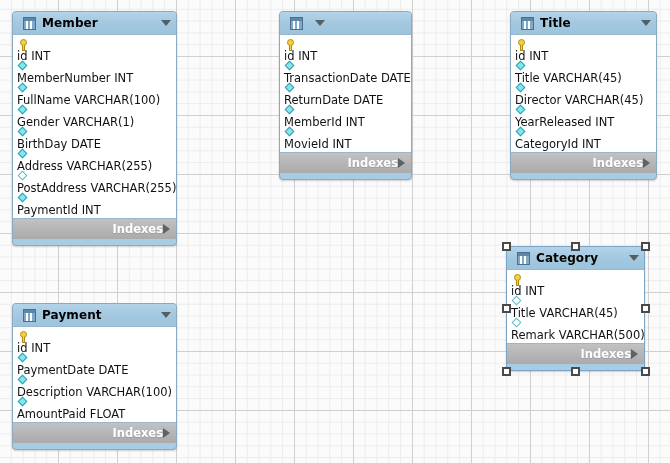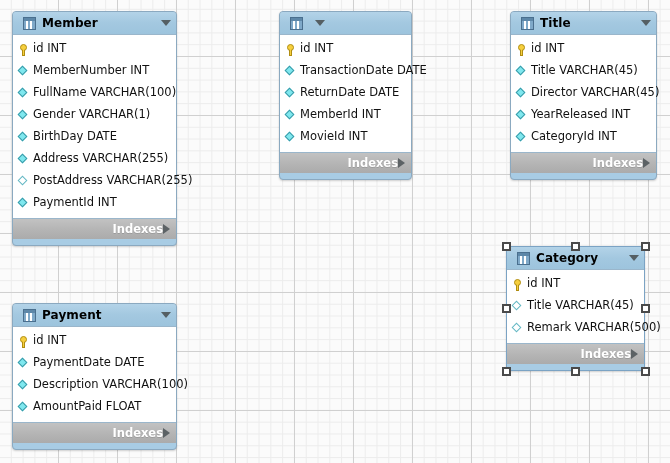--- a/index.html
+++ b/index.html
@@ -99,23 +99,24 @@
 
   .ent-body {
     background: #ffffff;
     border-top: 1px solid #9ab6cb;
     border-bottom: 1px solid #9ab6cb;
     padding: 3px 0 4px 0;
   }
   .field {
     height: 22px;
     display: flex;
-    align-items: center;
+    align-items: flex-start;
     padding-left: 4px;
     white-space: nowrap;
+    flex-direction: column;
   }
   .field-label {
     font-size: 11.5px;
     color: #111111;
     line-height: 1;
   }
 
   
   .ic {
     width: 13px;

